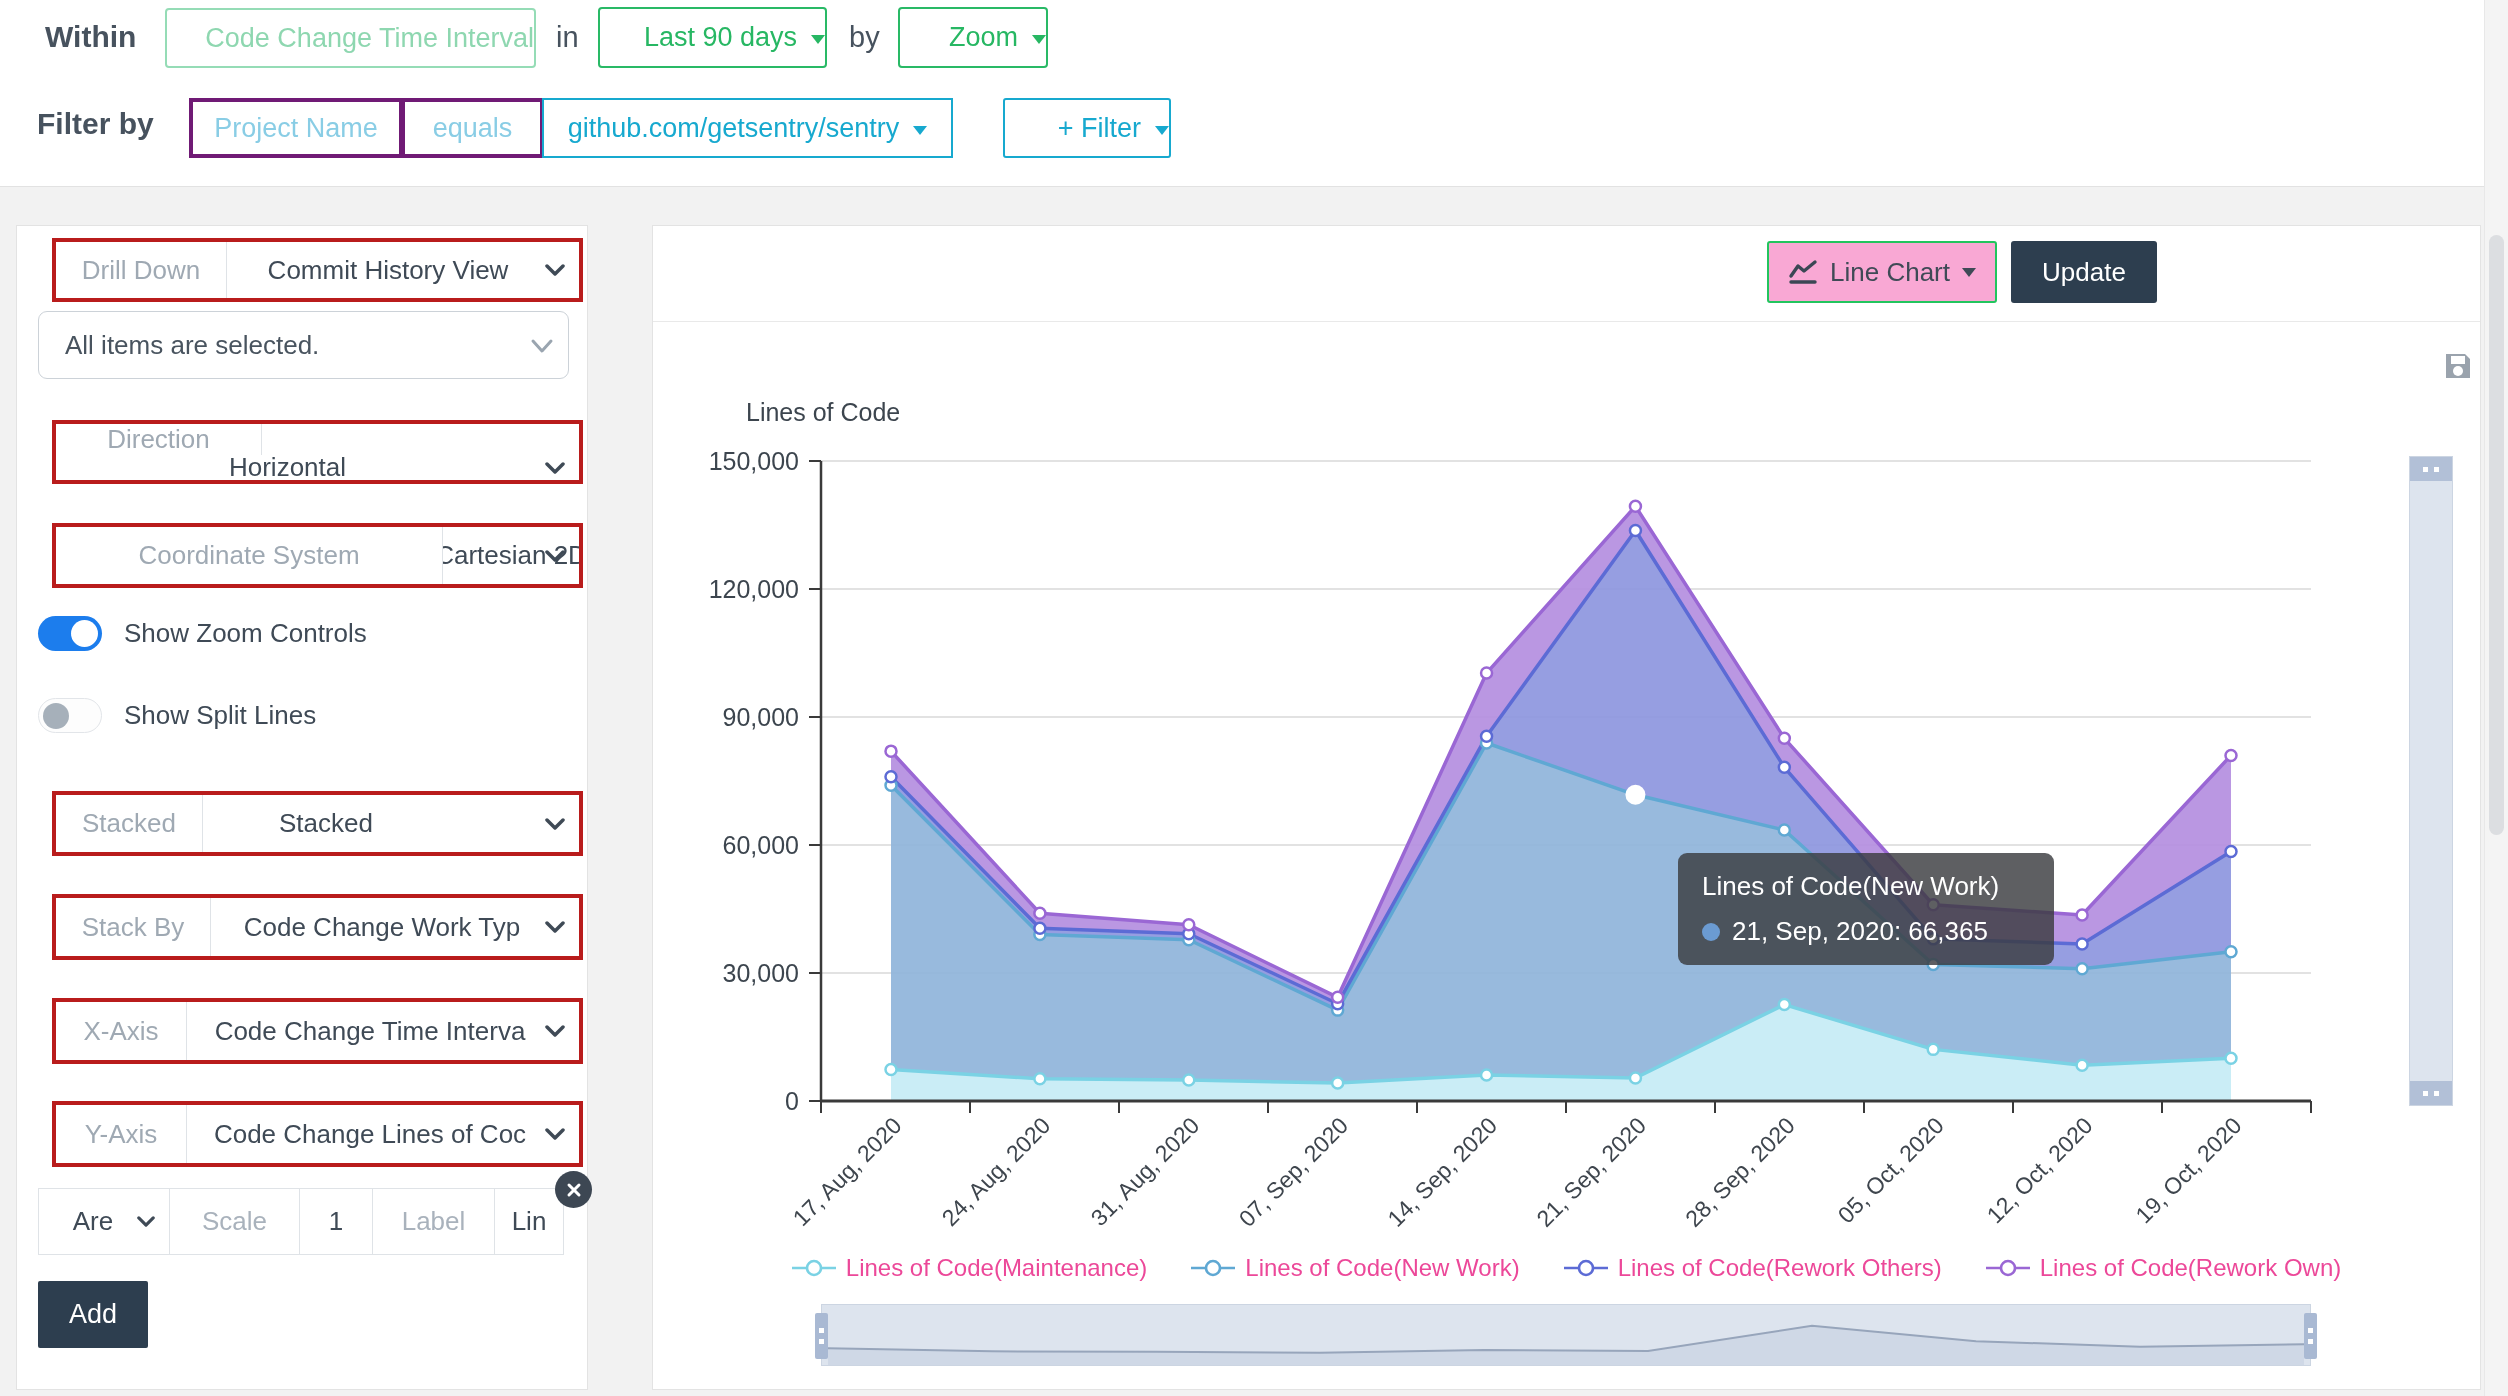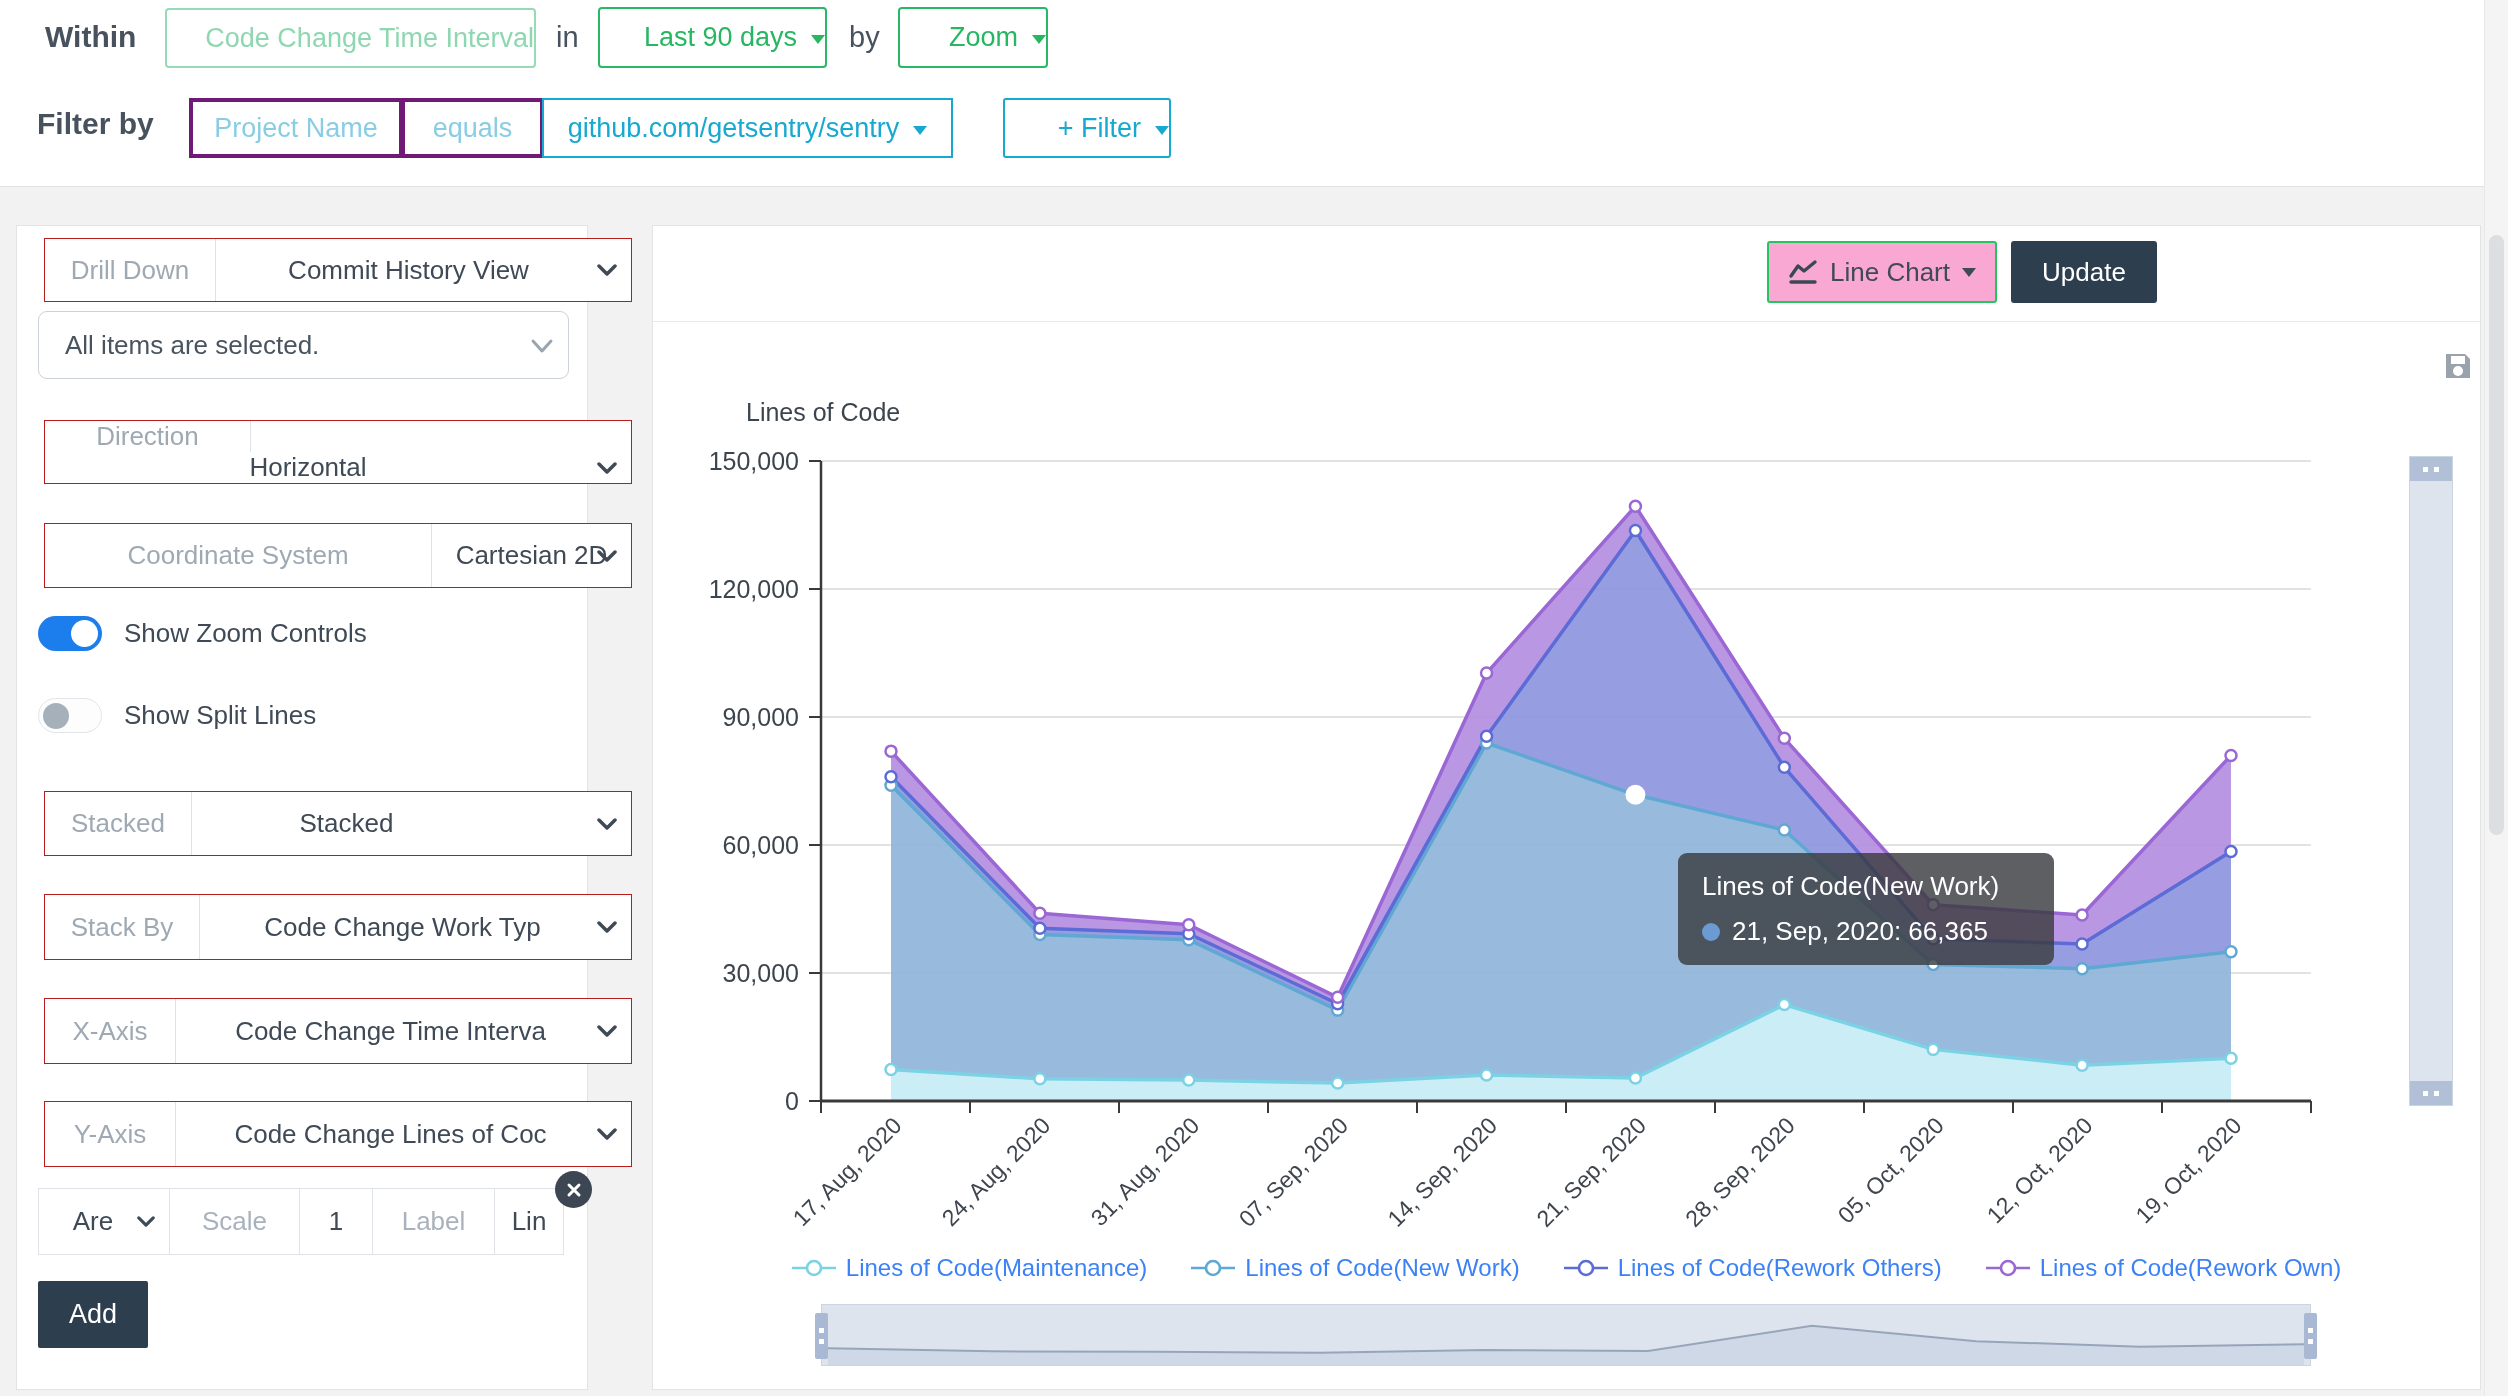--- a/index.html
+++ b/index.html
@@ -15,21 +15,21 @@
   .box-green { border:2px solid #29b966; color:#27b763; font-weight:500; }
   .fgroup { position:absolute; display:flex; }
   .fcell { display:flex; align-items:center; justify-content:center; font-size:27px; border:4px solid #701a75; color:#89cde5; margin-left:-2px; }
   .fcell:first-child { margin-left:0; }
   .fcell.strong { border:2px solid #17a9cf; color:#17a9cf; z-index:2; }
   .box-cyan { border:2px solid #17a9cf; color:#17a9cf; border-radius:3px; }
   .caret { display:inline-block; width:0; height:0; border-left:8px solid transparent; border-right:8px solid transparent; border-top:10px solid currentColor; margin-left:14px; position:relative; top:2px; }
 
   
   .sidebar { position:absolute; left:16px; top:225px; width:572px; height:1165px; background:#fff; border:1px solid #e3e3e3; }
-  .ctl-row { position:absolute; left:27px; width:588px; display:flex; border:1px solid #b91c1c; background:#fff; }
+  .ctl-row { position:absolute; left:35px; width:531px; display:flex; border:4px solid #b91c1c; background:#fff; }
   .ctl-label { display:flex; align-items:center; justify-content:center; color:#9fa9b3; font-size:26px; border-right:1px solid #dfe3e7; }
   .ctl-value { flex:1; display:flex; align-items:center; justify-content:center; color:#3f4a56; font-size:26px; position:relative; overflow:hidden; white-space:nowrap; }
   .chev { position:absolute; right:14px; top:50%; margin-top:-7px; }
   .rounded-select { position:absolute; left:21px; width:531px; border:1px solid #ccd2d8; border-radius:9px; display:flex; align-items:center; padding:0 26px; font-size:26px; color:#49545f; background:#fff; }
   .toggle-row { position:absolute; left:21px; display:flex; align-items:center; gap:22px; }
   .toggle { width:64px; height:35px; border-radius:18px; position:relative; }
   .toggle.on { background:#1c7ded; }
   .toggle.on .knob { position:absolute; right:4px; top:4px; width:27px; height:27px; border-radius:50%; background:#fff; }
   .toggle.off { background:#fdfdfd; border:1px solid #e2e5e9; }
   .toggle.off .knob { position:absolute; left:4px; top:4px; width:26px; height:26px; border-radius:50%; background:#a6b0ba; }
@@ -51,21 +51,21 @@
   .dcaret { display:inline-block; width:0; height:0; border-left:7px solid transparent; border-right:7px solid transparent; border-top:9px solid currentColor; }
 
   .chart-svg { position:absolute; left:0; top:100px; }
 
   .tooltip { position:absolute; left:1025px; top:627px; width:376px; background:rgba(58,60,64,0.82); border-radius:9px; padding:18px 24px; z-index:6; }
   .tooltip .tt-title { color:#fff; font-size:26px; margin-bottom:14px; }
   .tooltip .tt-line { display:flex; align-items:center; gap:12px; color:#fff; font-size:26px; font-weight:500; }
   .tt-dot { width:18px; height:18px; border-radius:50%; }
 
   .legend { position:absolute; left:0; top:1028px; width:100%; display:flex; justify-content:center; gap:44px; }
-  .legend-item { display:flex; align-items:center; gap:10px; font-size:24px; color:#3b82f6; }
+  .legend-item { display:flex; align-items:center; gap:10px; font-size:24px; color:#ec4899; }
 
   .hslider { position:absolute; left:168px; top:1078px; width:1490px; height:62px; background:#dde4ee; border:1px solid #ccd5e2; }
   .hhandle { position:absolute; top:8px; width:13px; height:46px; background:#a9b9d3; border-radius:2px; z-index:3; display:flex; flex-direction:column; align-items:center; justify-content:center; gap:6px; }
   .hhandle .sq { width:5px; height:5px; background:#fff; }
   .vslider { position:absolute; left:1756px; top:230px; width:44px; height:650px; background:#dde4ee; border:1px solid #ccd5e2; }
   .vhandle { position:absolute; left:0; width:42px; height:24px; background:#b2c0d7; display:flex; align-items:center; justify-content:center; gap:6px; }
   .vhandle .sq { width:5px; height:5px; background:#fff; }
 
   .save-icon { position:absolute; left:1789px; top:124px; width:32px; height:32px; }
 

